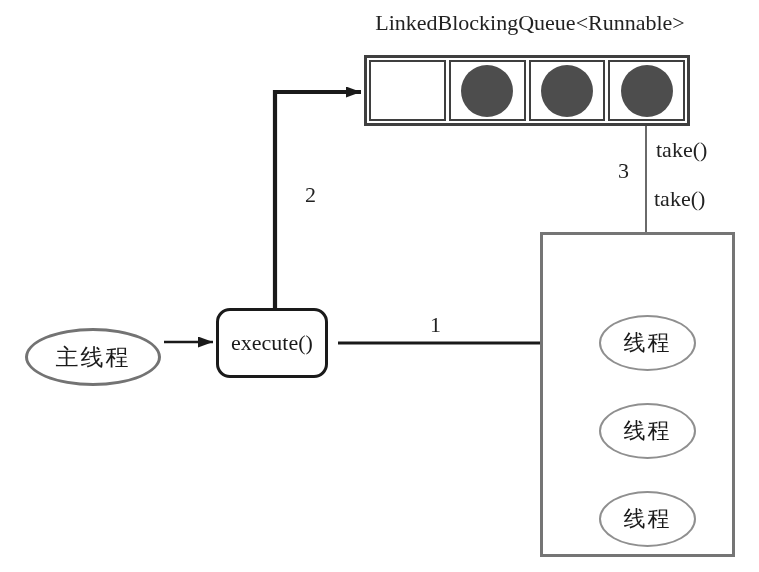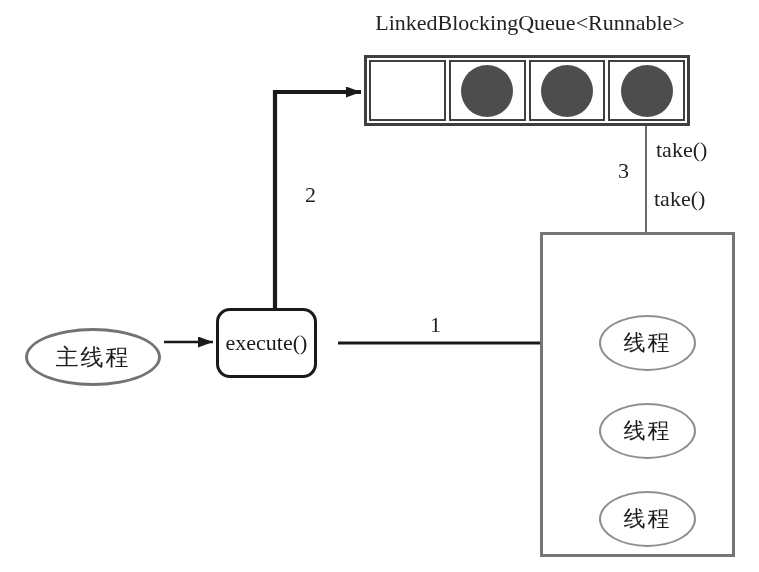--- a/index.html
+++ b/index.html
@@ -65,21 +65,21 @@
     width: 136px; height: 58px;
     border: 3px solid #737373;
     border-radius: 50%;
     box-sizing: border-box;
     display: flex; align-items: center; justify-content: center;
     font-size: 23px;
     letter-spacing: 2px;
   }
   .execute-box {
     left: 216px; top: 308px;
-    width: 101px; height: 70px;
+    width: 112px; height: 70px;
     border: 3px solid #1a1a1a;
     border-radius: 14px;
     box-sizing: border-box;
     background: #ffffff;
     display: flex; align-items: center; justify-content: center;
     font-size: 22px;
   }
 
   
   .core-pool {

